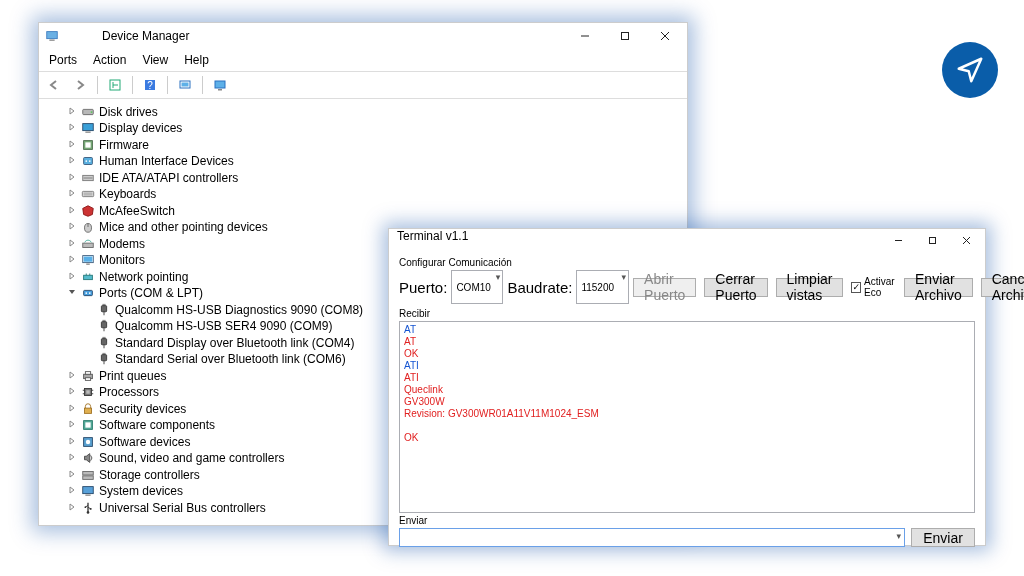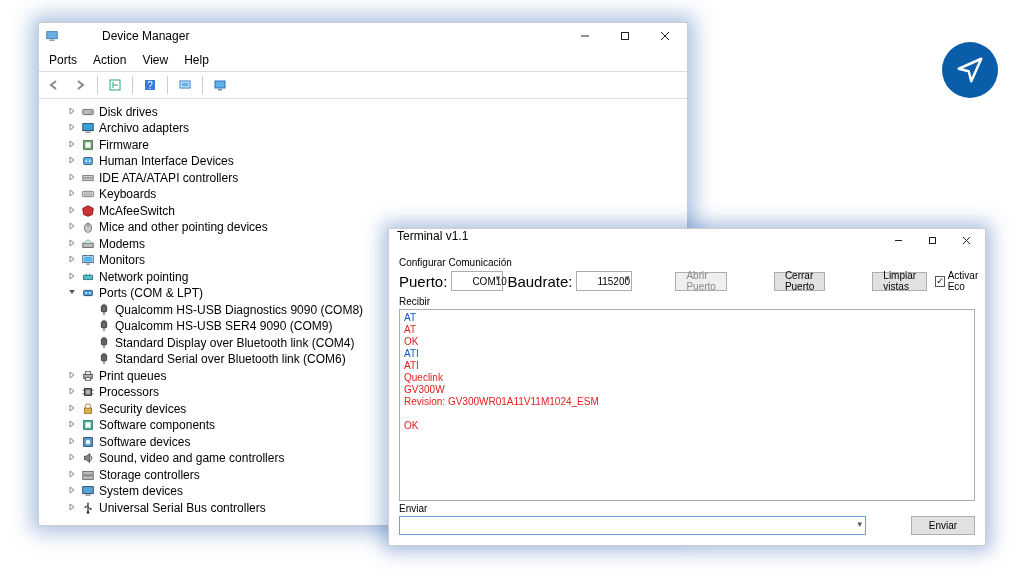--- a/index.html
+++ b/index.html
@@ -113,38 +113,38 @@
   .term-body { padding: 6px 10px; }
   .config-lbl { font-size: 10px; margin-bottom: 2px; }
   .config-row {
     display: flex; align-items: center; gap: 4px;
     margin-bottom: 4px;
   }
   .config-row label { font-size: 15px; }
   .combo {
     border: 1px solid #abadb3;
     background: #fff;
-    height: 20px;
-    padding: 0 14px 0 20px;
+    height: 34px;
+    padding: 0 14px 0 4px;
     font-size: 10px;
     display: inline-flex; align-items: center;
     position: relative;
   }
   .combo::after {
     content: '▾';
     position: absolute; right: 2px; top: 1px;
     font-size: 9px; color: #555;
   }
   .btn {
     border: 1px solid #adadad;
     background: #e1e1e1;
     height: 19px;
     padding: 0 10px;
-    font-size: 10px;
-    display: inline-flex; align-items: center; justify-content: center; margin-left: 39px;
+    font-size: 14px;
+    display: inline-flex; align-items: center; justify-content: center;
   }
   .btn.disabled { color: #888; background: #efefef; }
   .chk { display: inline-flex; align-items: center; gap: 3px; font-size: 10px; margin: 0 4px;}
   .chkbox { width: 11px; height: 11px; border: 1px solid #555; display:inline-flex;align-items:center;justify-content:center; font-size:9px; line-height:9px;}
   .section-lbl { font-size: 10px; margin: 2px 0 2px 0; }
   .recv-box {
     border: 1px solid #abadb3;
     background: #fff;
     height: 192px;
     padding: 2px 4px;
@@ -281,21 +281,21 @@
         <li>
           <span class="expander"><svg width="8" height="8">
               <path d="M2 1 L6 4 L2 7 Z" fill="none" stroke="#888"></path>
             </svg></span>
           <span class="devicon">
             <svg width="14" height="14" viewBox="0 0 16 16">
               <rect x="2" y="3" width="12" height="8" fill="#3aa0d8" stroke="#246"></rect>
               <rect x="5" y="12" width="6" height="1.5" fill="#888"></rect>
             </svg>
           </span>
-          <span class="devtext">Archivo adapters</span>
+          <span class="devtext">Display devices</span>
         </li>
         <li>
           <span class="expander"><svg width="8" height="8">
               <path d="M2 1 L6 4 L2 7 Z" fill="none" stroke="#888"></path>
             </svg></span>
           <span class="devicon">
             <svg width="14" height="14" viewBox="0 0 16 16">
               <rect x="3" y="3" width="10" height="10" fill="#7a7" stroke="#464"></rect>
               <rect x="5" y="5" width="6" height="6" fill="#fff"></rect>
             </svg>

